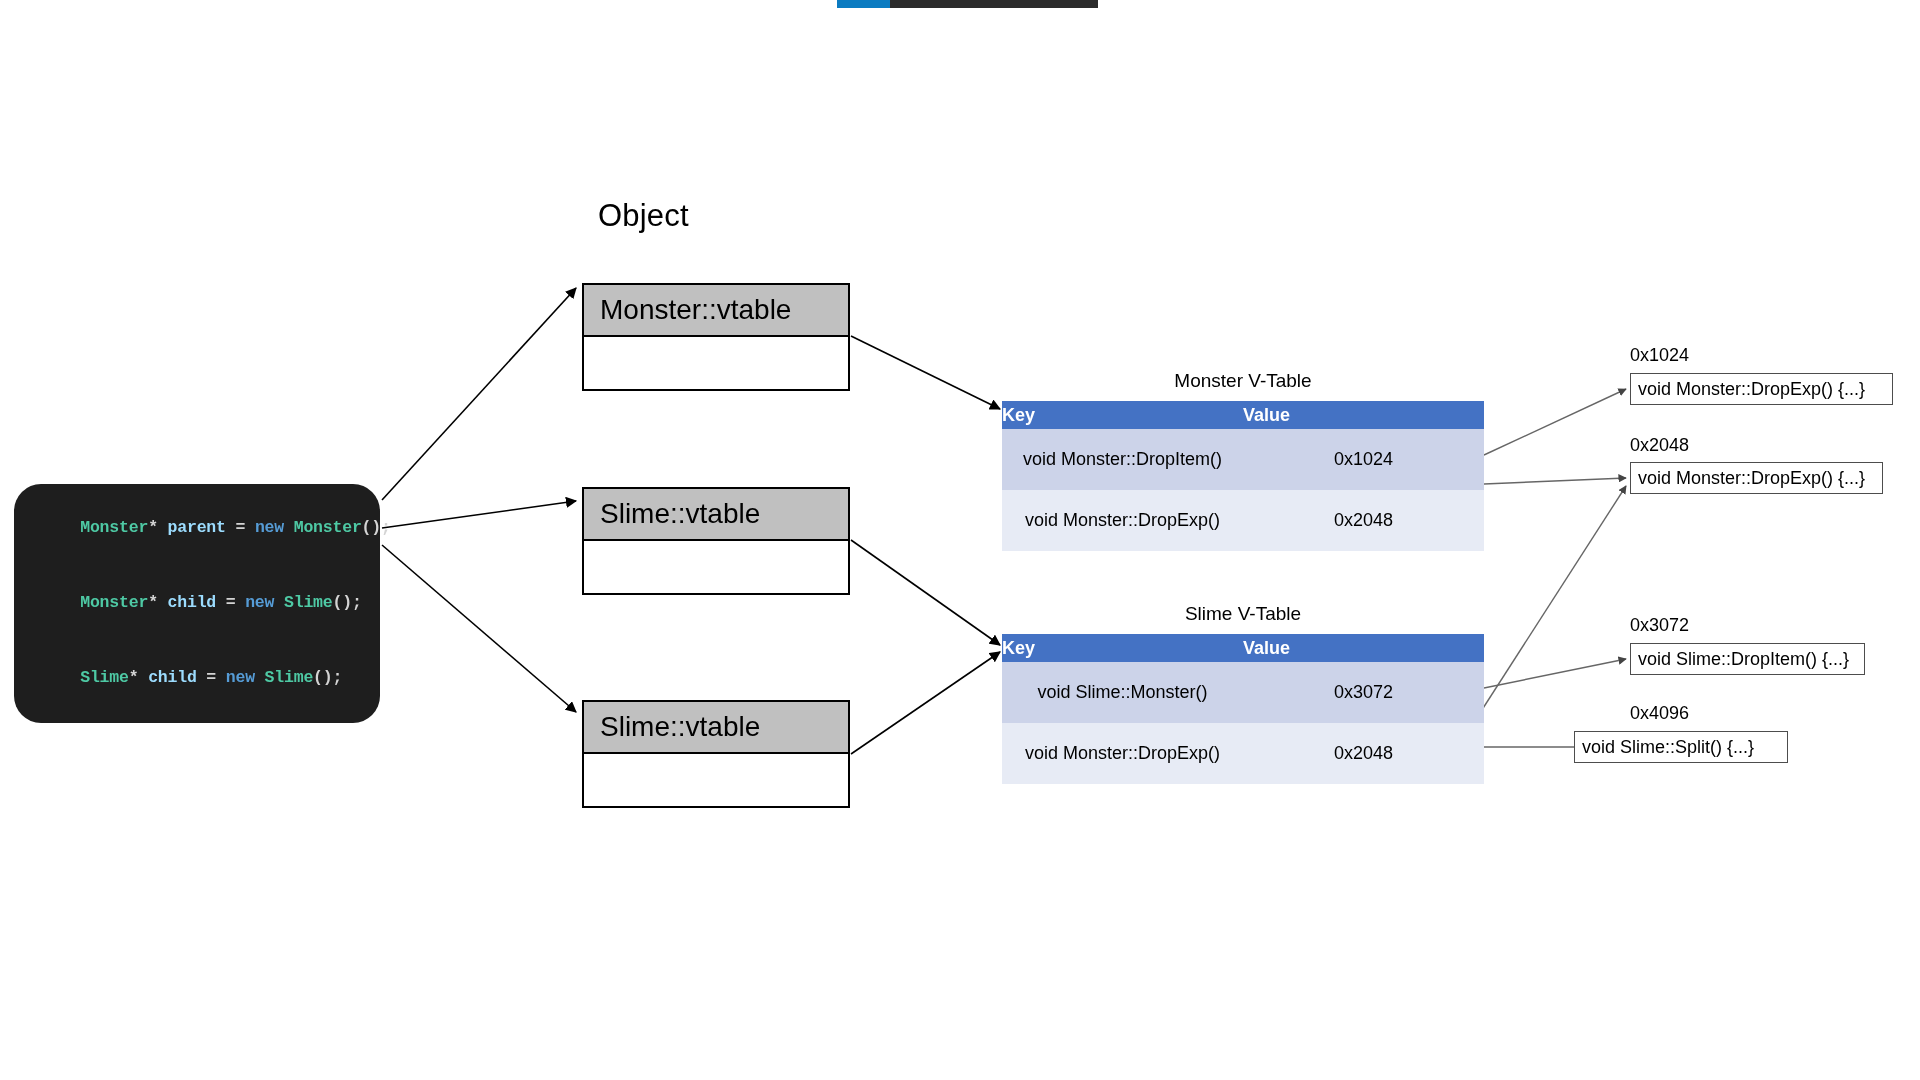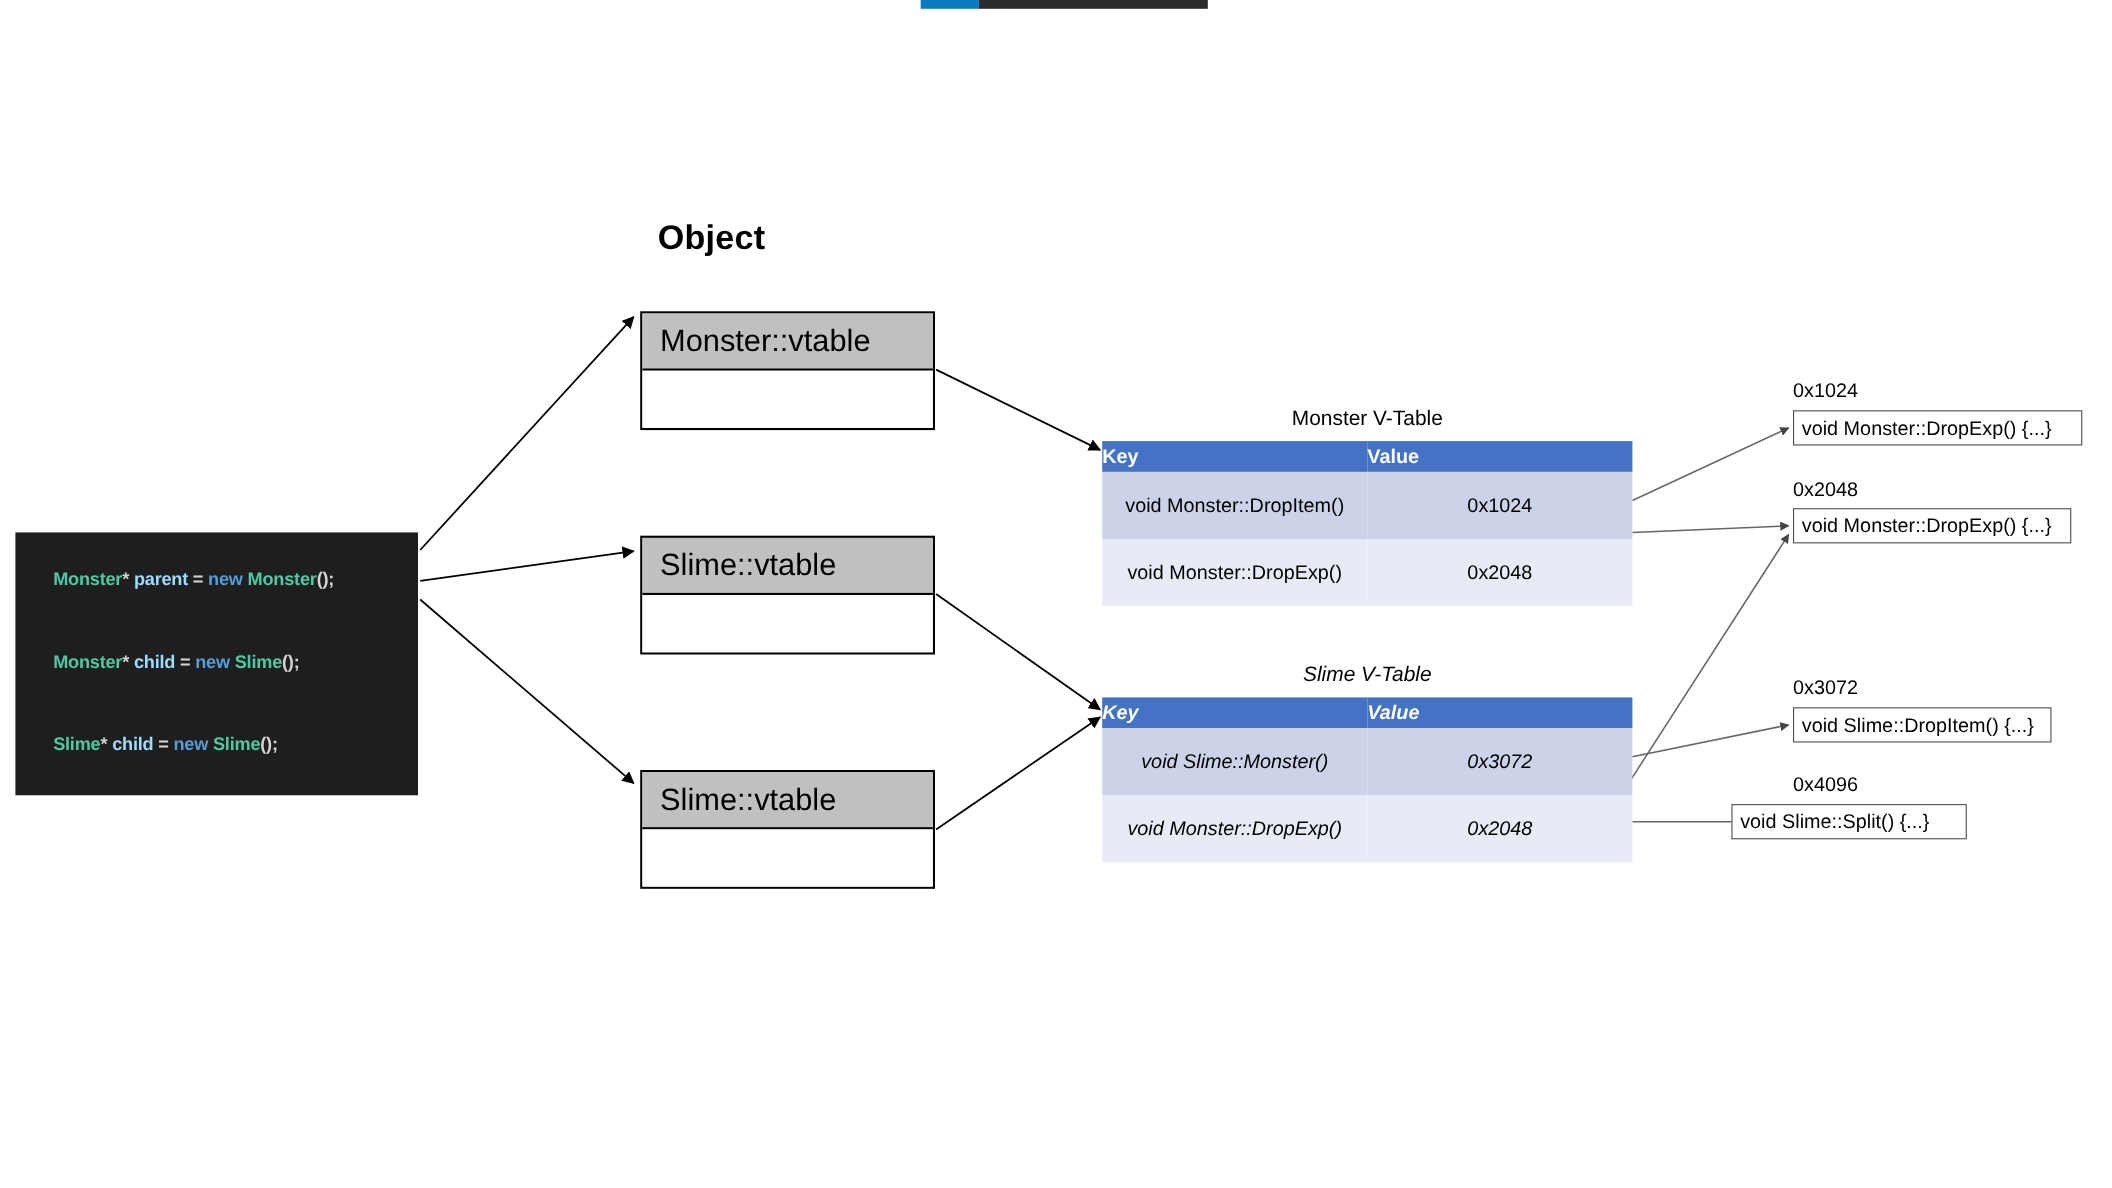--- a/index.html
+++ b/index.html
@@ -50,43 +50,44 @@
     width: 208px;
     background: #2b2b2b;
   }
 
   
   .object-title {
     position: absolute;
     left: 598px;
     top: 198px;
     font-size: 31px;
-    font-weight: 700;
+    font-weight: 400;
     letter-spacing: 0.2px;
     color: #000000;
     z-index: 2;
     white-space: nowrap;
   }
 
   
   .code-block {
     position: absolute;
     left: 14px;
     top: 484px;
     width: 366px;
     padding: 6px 12px 8px 8px;
     box-sizing: border-box;
     background: #1e1e1e;
-    font-family: Liberation Sans, sans-serif;
+    font-family: Liberation Mono, monospace;
     font-size: 16.5px;
     line-height: 25px;
     font-weight: bold;
     letter-spacing: -0.2px;
     z-index: 4;
     white-space: nowrap;
+    border-radius: 27px;
   }
   .code-line { white-space: pre; }
   .tok-type { color: #4ec9a4; }
   .tok-var  { color: #9cdcfe; }
   .tok-op   { color: #d4d4d4; }
   .tok-kw   { color: #569cd6; }
   .tok-punc { color: #d4d4d4; }
 
   
   .vbox {
@@ -157,21 +158,21 @@
     border: none;
     padding: 16px;
     white-space: nowrap;
   }
   table.vtable tr.odd td  { background: #ccd3e9; }
   table.vtable tr.even td { background: #e7ebf5; }
   table.vtable col.c-key   { width: 241px; }
   table.vtable col.c-value { width: 241px; }
 
   #vtable-monster { left: 1002px; top: 370px; }
-  #vtable-slime   { left: 1002px; top: 603px; font-style: italic; }
+  #vtable-slime   { left: 1002px; top: 603px; }
 
   
   .fn-addr {
     position: absolute;
     font-size: 18px;
     font-weight: 400;
     color: #000000;
     z-index: 2;
     white-space: nowrap;
   }

